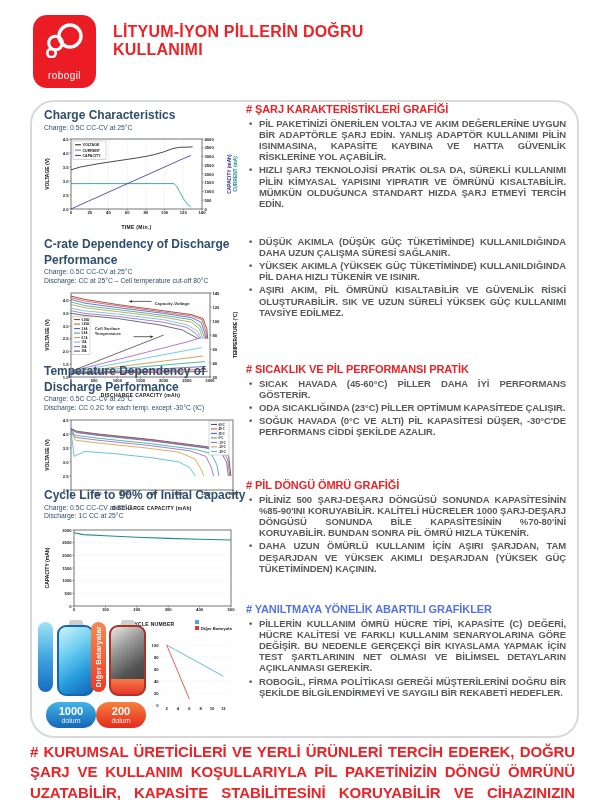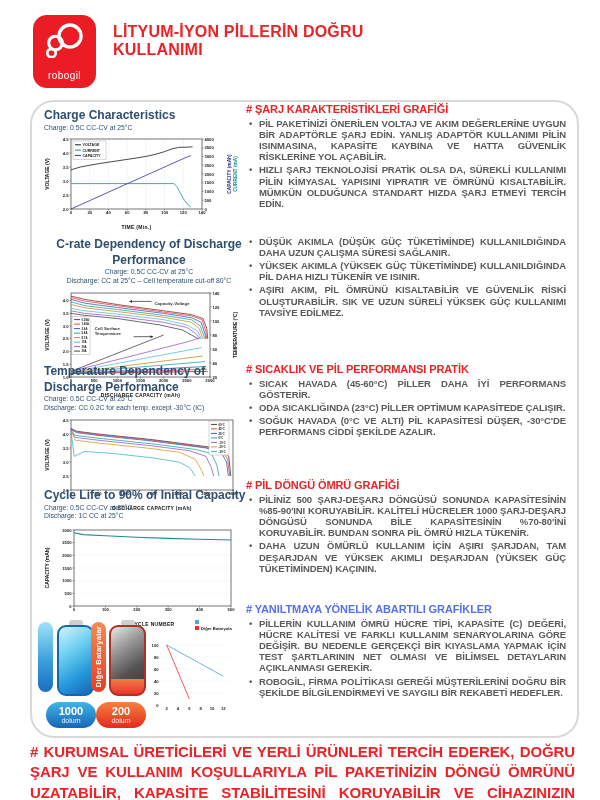--- a/index.html
+++ b/index.html
@@ -136,21 +136,21 @@
         <rect x="29" y="7" width="33" height="18.4" fill="#ffffff" stroke="#999" stroke-width="0.4"></rect>
         <line x1="31" y1="10.8" x2="37" y2="10.8" stroke="#1A1A1A" stroke-width="1"></line>
         <text x="38.5" y="12.312000000000001" font-size="3.6" font-weight="bold" fill="#222">VOLTAGE</text>
         <line x1="31" y1="16.1" x2="37" y2="16.1" stroke="#17948C" stroke-width="1"></line>
         <text x="38.5" y="17.612000000000002" font-size="3.6" font-weight="bold" fill="#222">CURRENT</text>
         <line x1="31" y1="21.400000000000002" x2="37" y2="21.400000000000002" stroke="#2F2F9E" stroke-width="1"></line>
         <text x="38.5" y="22.912000000000003" font-size="3.6" font-weight="bold" fill="#222">CAPACITY</text>
       </svg>
   </div>
 
-  <div class="chart-block" style="left:44px;top:237px;text-align:center;">
+  <div class="chart-block" style="left:44px;top:237px;">
     <div class="c-title">C-rate Dependency of Discharge Performance</div>
     <div class="c-sub">Charge: 0.5C CC-CV at 25°C</div>
     <div class="c-sub">Discharge: CC at 25°C – Cell temperature cut-off 80°C</div>
     <svg viewBox="0 0 196 110" width="196" height="110">
         <rect x="27" y="5" width="139" height="84" fill="none" stroke="#3a3a3a" stroke-width="0.7"></rect>
         <line x1="27" y1="89" x2="27" y2="90.6" stroke="#3a3a3a" stroke-width="0.5"></line>
         <text x="27" y="94.2" text-anchor="middle" font-size="4.2" font-weight="bold" fill="#222">0</text>
         <line x1="50.166666666666664" y1="89" x2="50.166666666666664" y2="90.6" stroke="#3a3a3a" stroke-width="0.5"></line>
         <text x="50.166666666666664" y="94.2" text-anchor="middle" font-size="4.2" font-weight="bold" fill="#222">500</text>
         <line x1="73.33333333333333" y1="89" x2="73.33333333333333" y2="90.6" stroke="#3a3a3a" stroke-width="0.5"></line>

